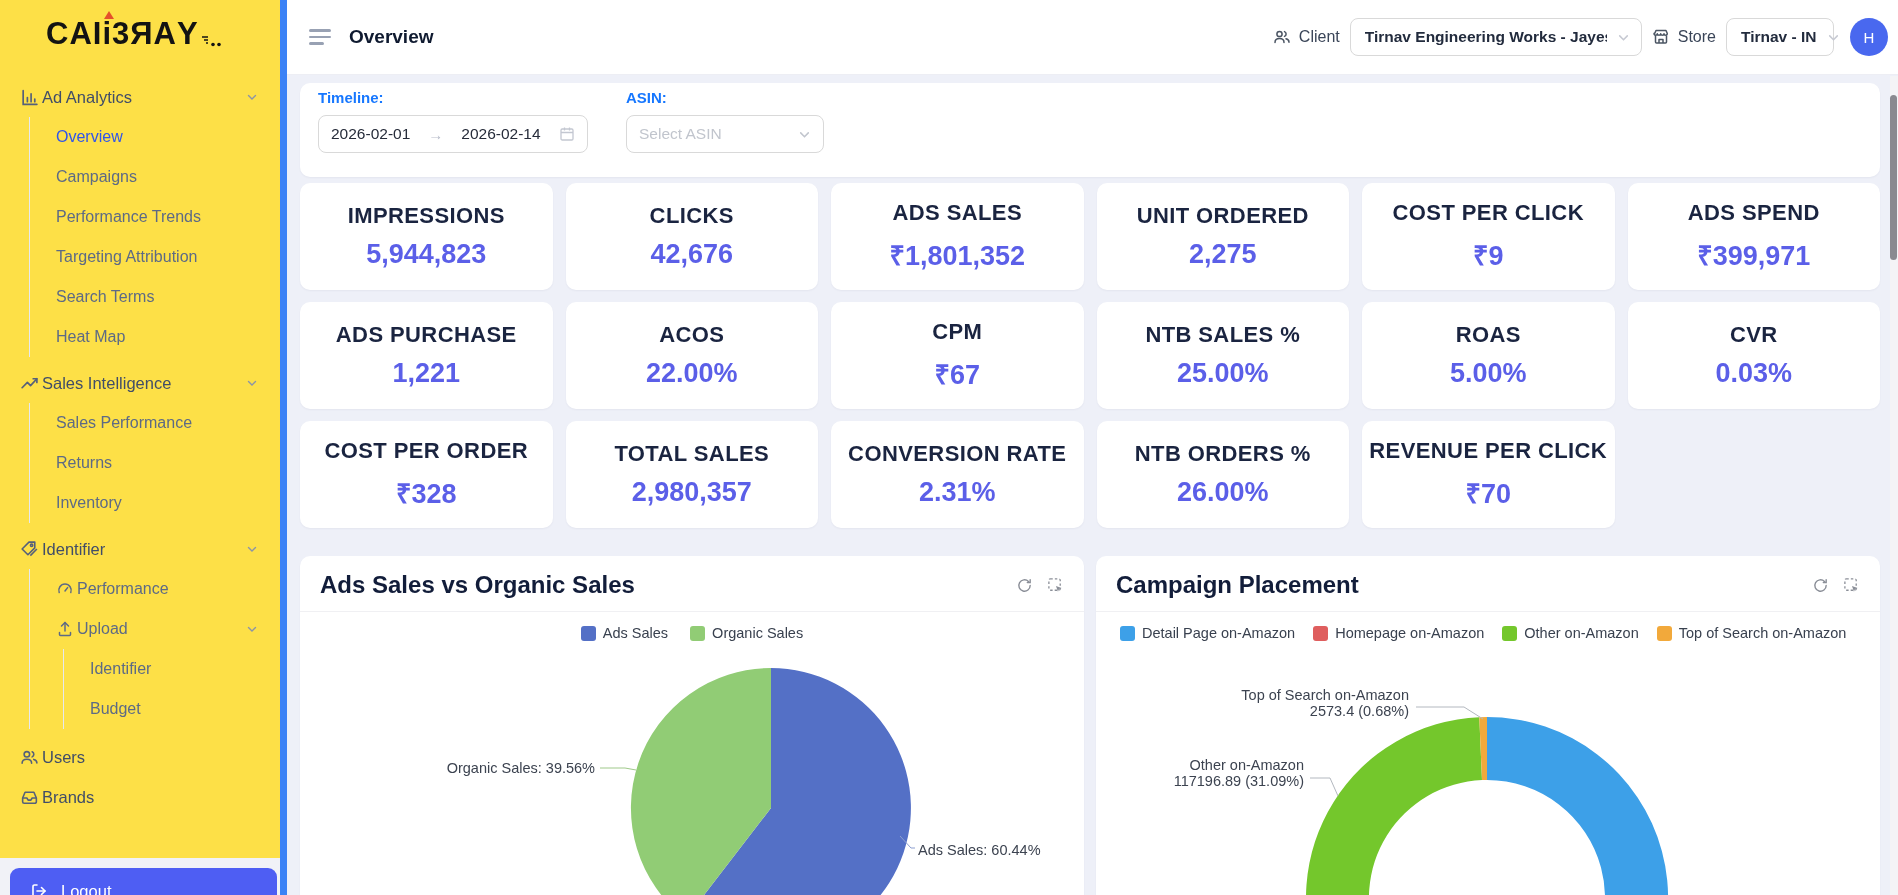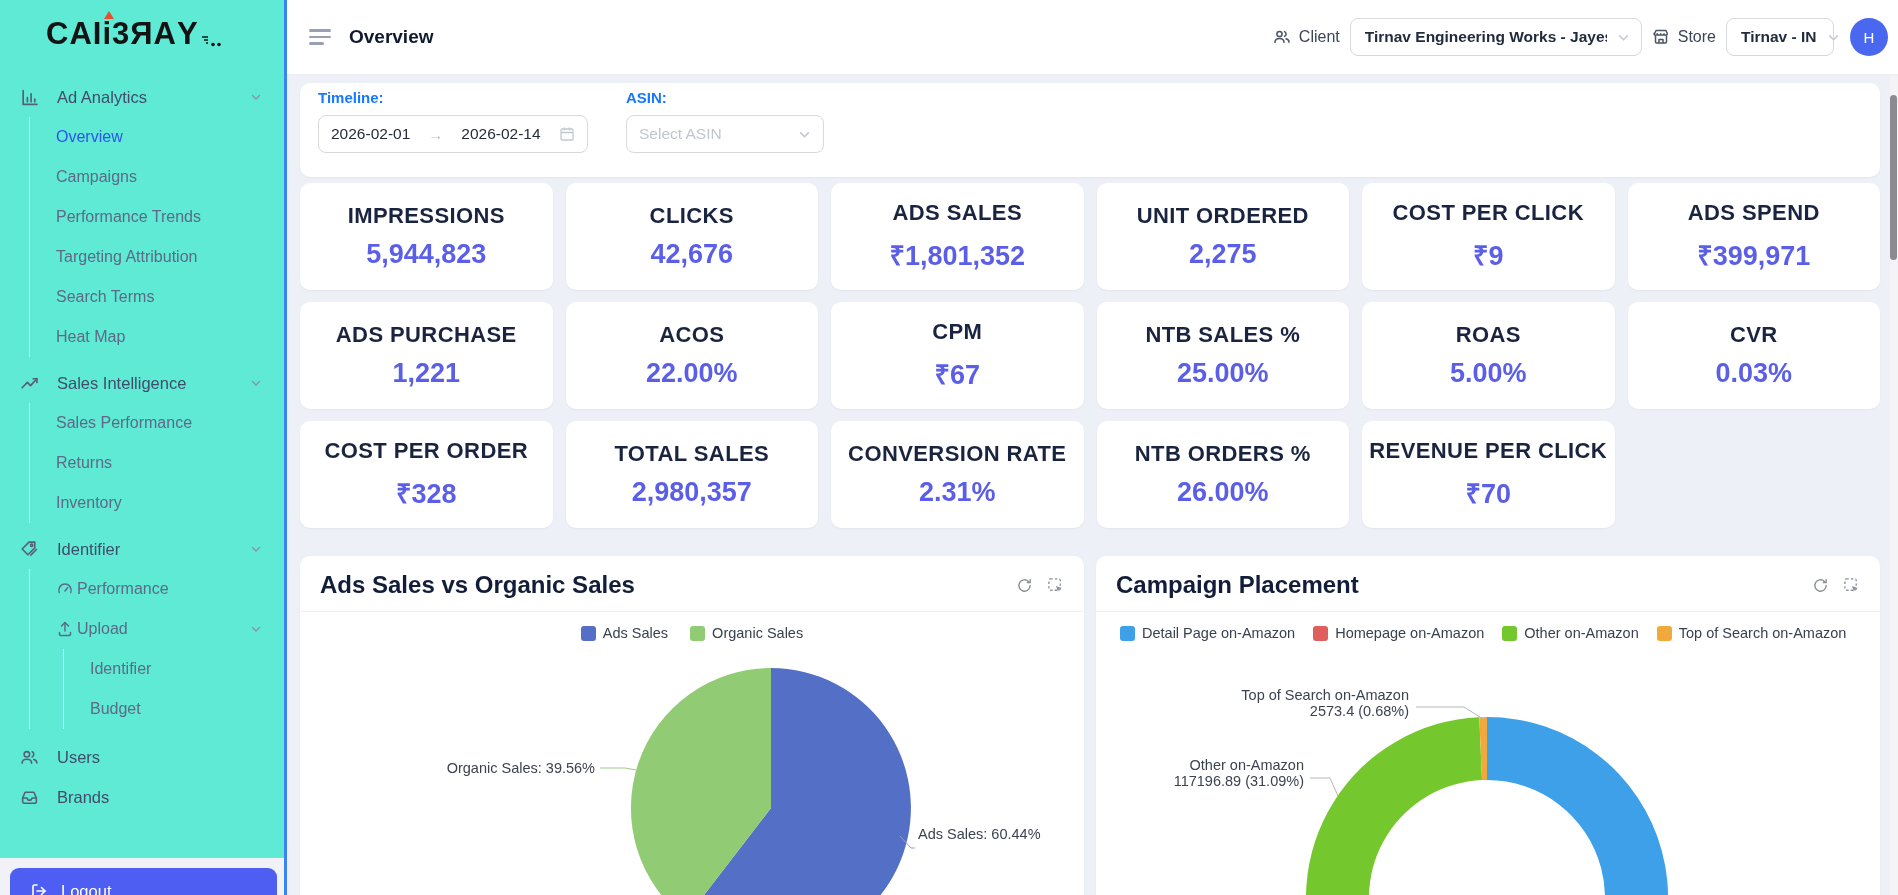--- a/index.html
+++ b/index.html
@@ -1,29 +1,29 @@
 <!DOCTYPE html>
 <html><head>
 <meta charset="utf-8">
 <style>
   * { box-sizing: border-box; margin: 0; padding: 0; }
   html,body { width:1898px; height:895px; overflow:hidden; }
   body { font-family:"Liberation Sans", sans-serif; background:#eef0f8; color:#222; }
   .app { display:flex; width:1898px; height:895px; }
 
   
-  .sidebar { width:287px; min-width:287px; background:#5eead4; border-right:3px solid #3b82f6; position:relative; z-index:3; }
+  .sidebar { width:287px; min-width:287px; background:#fde047; border-right:7px solid #3b82f6; position:relative; z-index:3; }
   .logo { padding:18px 0 0 46px; display:flex; align-items:baseline; font-weight:800; font-size:31px; color:#131313; letter-spacing:1px; }
   .logo .seg { line-height:1; }
   .logo .seg-acc { position:relative; }
   .logo .seg-acc::before { content:""; position:absolute; top:-7px; left:2px; border-left:5px solid transparent; border-right:5px solid transparent; border-bottom:8px solid #E4502B; }
   .logo svg { margin-left:2px; position:relative; top:4px; }
 
   nav { margin-top:28px; }
-  .nav-head { display:flex; align-items:center; height:40px; padding:0 22px 0 20px; gap:17px; color:#414d68; font-size:16.5px; cursor:pointer; }
+  .nav-head { display:flex; align-items:center; height:40px; padding:0 22px 0 20px; gap:2px; color:#414d68; font-size:16.5px; cursor:pointer; }
   .nav-head .nicon { width:20px; height:20px; color:#55607a; flex:0 0 auto; display:flex; align-items:center; }
   .nav-head .chev { margin-left:auto; color:#8b94a8; display:flex; }
   .submenu { list-style:none; margin:0 0 6px 29px; border-left:1px solid #e6e8ef; }
   .submenu > li { height:40px; line-height:40px; padding-left:26px; color:#5d6a85; font-size:16px; cursor:pointer; white-space:nowrap; }
   .submenu > li.active { color:#2f54eb; }
   .submenu > li.has-icon { display:flex; align-items:center; line-height:normal; gap:3px; }
   .submenu .sicon { width:18px; height:18px; color:#5d6a85; display:flex; align-items:center; }
   .submenu .chev2 { margin-left:auto; margin-right:22px; color:#8b94a8; display:flex; }
   .submenu2 { list-style:none; margin-left:33px; border-left:1px solid #e6e8ef; }
   .submenu2 > li { height:40px; line-height:40px; padding-left:26px; color:#5d6a85; font-size:16px; cursor:pointer; }
@@ -408,21 +408,21 @@
               </span>
           </div>
           <div class="chart-body">
             <svg width="784" height="430" viewBox="0 0 784 430">
               <path d="M471,162 L471,22 A140,140 0 1 1 385.6,273 Z" fill="#5470C6"></path>
               <path d="M471,162 L385.6,273 A140,140 0 0 1 471,22 Z" fill="#91CC75"></path>
               <polyline points="300,122 325,122 336,124" fill="none" stroke="#9fc98a" stroke-width="1"></polyline>
               <polyline points="600,190 611,202 615,202" fill="none" stroke="#8d9fd0" stroke-width="1"></polyline>
             </svg>
             <div class="callout r" style="right:489px; top:114px;">Organic Sales: 39.56%</div>
-            <div class="callout" style="left:618px; top:180px;">Ads Sales: 60.44%</div>
+            <div class="callout" style="left:618px; top:196px;">Ads Sales: 60.44%</div>
           </div>
         </div>
 
         <div class="chart-card">
           <div class="chart-head">
             <span class="chart-title">Campaign Placement</span>
             <span class="chart-actions">
               <span class="abtn">
                 <svg width="17" height="17" viewBox="0 0 18 18" fill="none" stroke="currentColor" stroke-width="1.5" stroke-linecap="round">
                     <path d="M15 9a6 6 0 1 1-1.76-4.24"></path>

